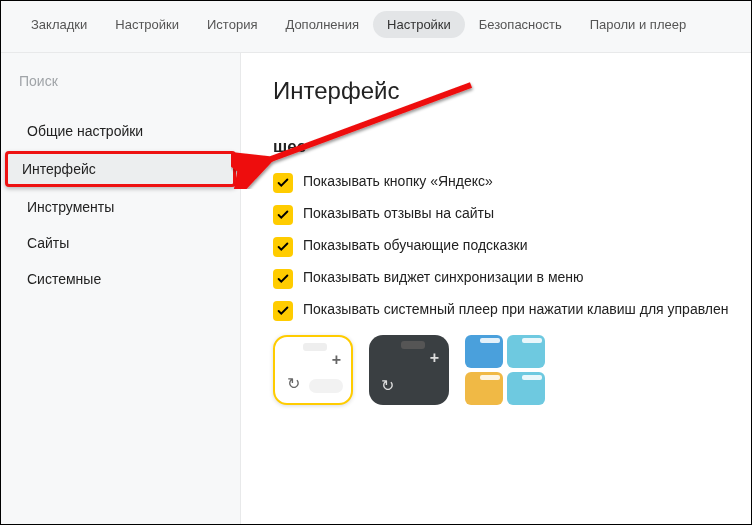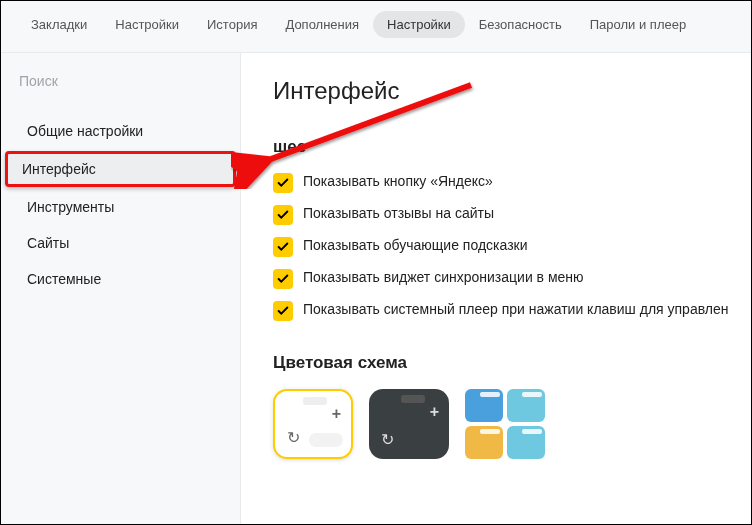--- a/index.html
+++ b/index.html
@@ -194,21 +194,20 @@
       <div class="opt-row">
         <span class="checkbox checked">
             <svg viewBox="0 0 16 16">
               <path d="M3 8l3 3 7-7" stroke="#000" stroke-width="2.2" fill="none" stroke-linecap="round"></path>
             </svg>
           </span>
         <span>Показывать системный плеер при нажатии клавиш для управлен</span>
       </div>
     </div>
 
-    <h2 class="section-title" style="margin-top:32px">Цветовая схема</h2>
 
     <div class="color-schemes">
       <div class="scheme light">
         <div class="tabbar"></div>
         <span class="plus">+</span>
         <span class="reload">↻</span>
         <div class="pill"></div>
       </div>
       <div class="scheme dark">
         <div class="tabbar"></div>

